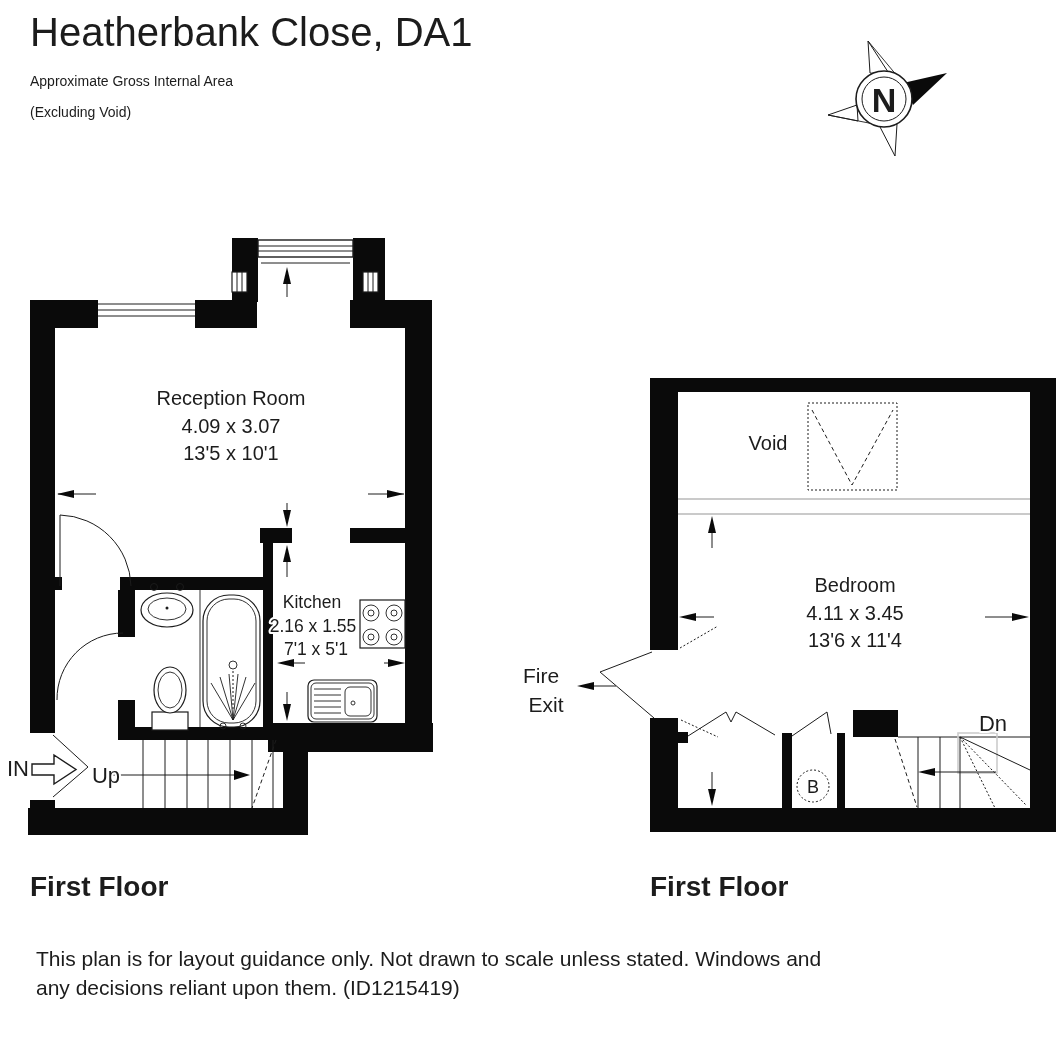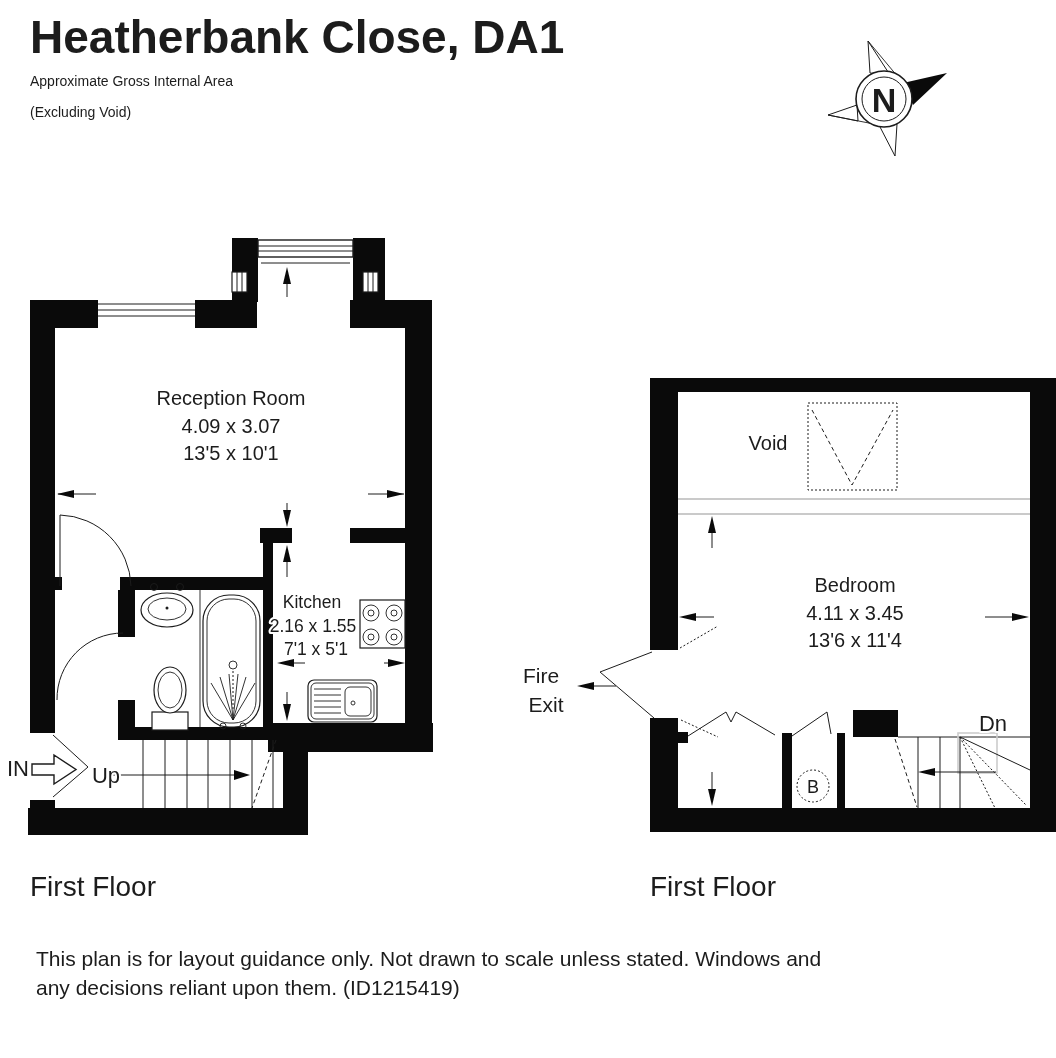--- a/index.html
+++ b/index.html
@@ -1,23 +1,23 @@
 <!DOCTYPE html>
 <html><head>
 <meta charset="utf-8">
 <style>
   html,body{margin:0;padding:0;background:#fff;}
   .canvas{
     position:relative;width:1056px;height:1058px;background:#fff;overflow:hidden;
     font-family:"Liberation Sans",sans-serif;color:#1c1c1c;
   }
   .abs{position:absolute;}
-  .title{font-size:46px;font-weight:bold;letter-spacing:0px;}
+  .title{font-size:40px;font-weight:normal;letter-spacing:0px;}
   .subtitle{font-size:14px;font-weight:normal;line-height:31px;}
-  .floor-label{font-size:28px;font-weight:normal;}
+  .floor-label{font-size:28px;font-weight:bold;}
   .disclaimer{font-size:21px;line-height:29px;}
   svg{display:block;}
   .wall{fill:#0a0a0a;stroke:none;}
   .thin{stroke:#1c1c1c;stroke-width:1;fill:none;}
   .thin-gray{stroke:#b9b9b9;stroke-width:1.6;fill:none;}
   .fixture{stroke:#1c1c1c;stroke-width:1.2;fill:#fff;}
   .fixture-thin{stroke:#1c1c1c;stroke-width:0.9;fill:none;}
   .door{stroke:#1c1c1c;stroke-width:1;fill:none;}
   .dash{stroke:#1c1c1c;stroke-width:1;fill:none;stroke-dasharray:4 3;}
   .dot{stroke:#1c1c1c;stroke-width:1;fill:none;stroke-dasharray:2 2;}

